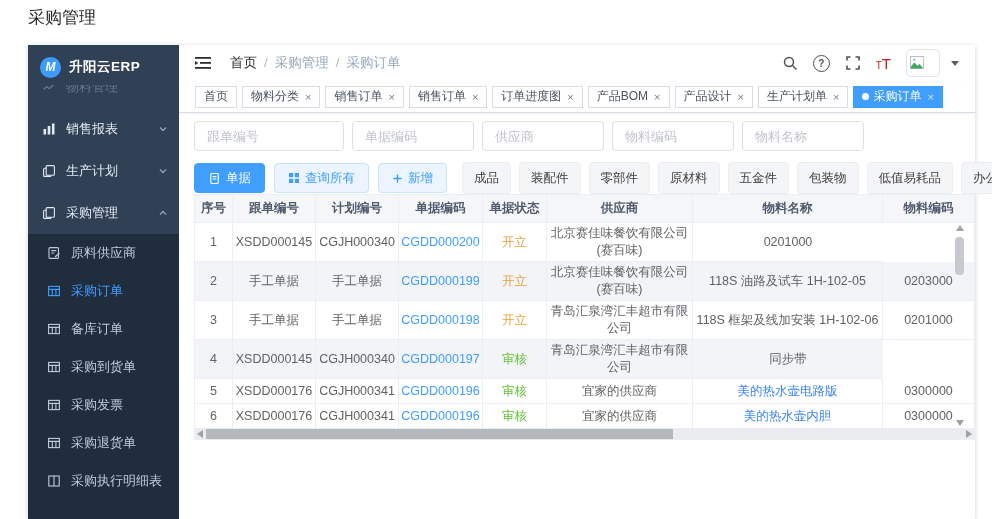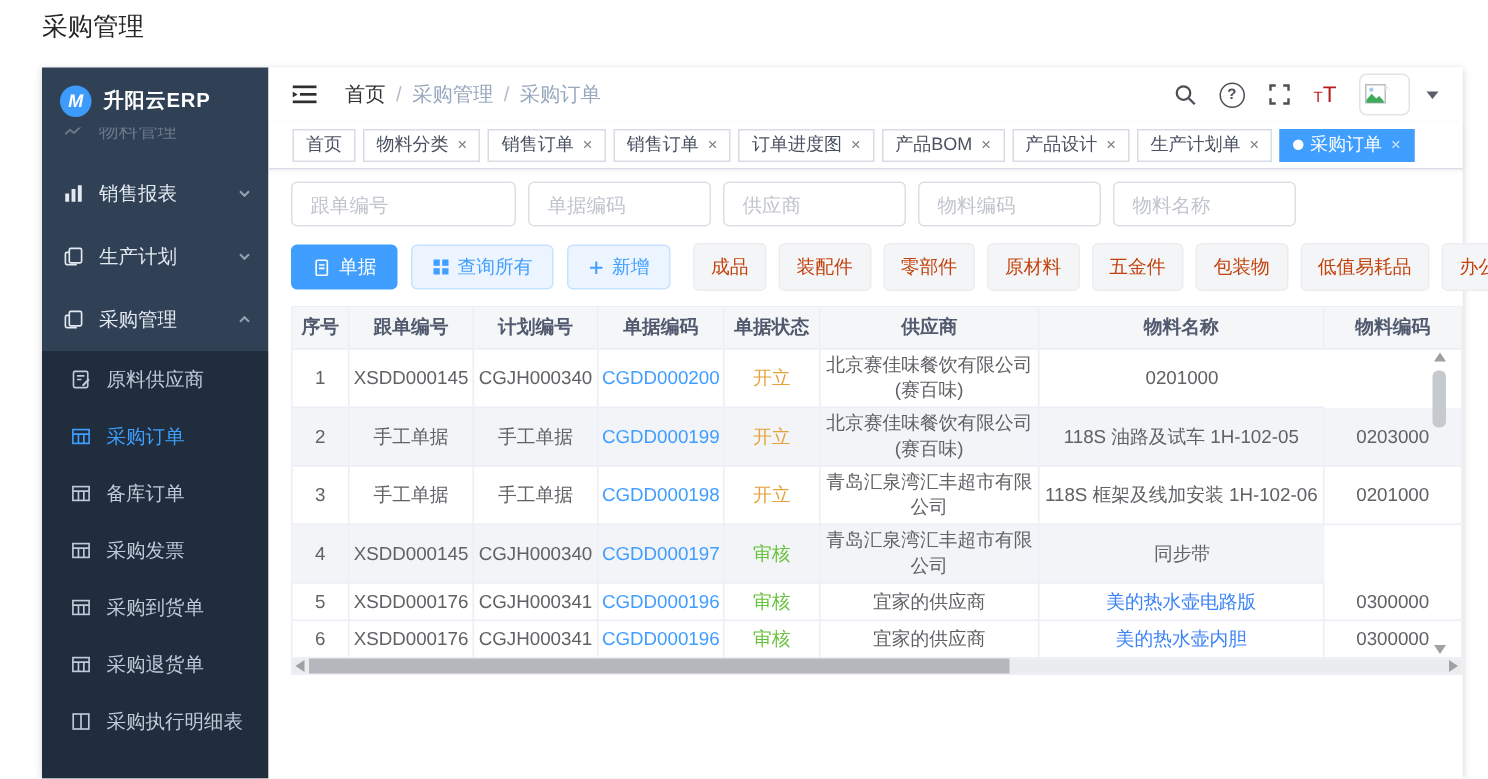--- a/index.html
+++ b/index.html
@@ -57,24 +57,24 @@
   .filter-input{height:30px;width:122px;border:1px solid #dcdfe6;border-radius:4px;padding:0 12px;
        font-size:13px;color:#606266;box-sizing:border-box;outline:none;font-family:inherit;}
   .filter-input.wide{width:150px;}
   .filter-input::placeholder{color:#c0c4cc;}
   .toolbar{margin-top:11px;display:flex;align-items:center;gap:9px;}
   .btn{height:30px;border-radius:4px;font-size:12.5px;display:flex;align-items:center;gap:5px;
        padding:0 13px;cursor:pointer;box-sizing:border-box;white-space:nowrap;font-family:inherit;}
   .btn.primary{background:#409eff;border:1px solid #409eff;color:#fff;}
   .btn.plain{background:#ecf5ff;border:1px solid #c6e2ff;color:#409eff;}
   .chips{display:flex;gap:8px;margin-left:6px;}
-  .chip{height:30px;background:#f4f5f7;border:1px solid #ebedf0;border-radius:4px;color:#c2410c;
+  .chip{height:30px;background:#f4f5f7;border:1px solid #ebedf0;border-radius:4px;color:#404040;
        font-size:12.5px;display:flex;align-items:center;padding:0 11px;cursor:pointer;white-space:nowrap;}
   
-  .table-wrap{margin-top:10px;width:781px;position:relative;border:1px solid #ebeef5;box-sizing:border-box;}
+  .table-wrap{width:781px;position:relative;border:1px solid #ebeef5;box-sizing:border-box;}
   .grid-row{display:grid;grid-template-columns:38px 83px 83px 84px 64px 146px 190px minmax(0,1fr);}
   .cell{border-right:1px solid #ebeef5;border-bottom:1px solid #ebeef5;display:flex;align-items:center;
        justify-content:center;text-align:center;font-size:12.5px;color:#606266;padding:2px 3px;
        box-sizing:border-box;line-height:1.35;overflow:hidden;}
   .cell:last-child{border-right:none;}
   .thead .cell{background:#f5f6f8;color:#515a6e;font-weight:bold;height:28px;}
   .trow.striped .cell{background:#f2f4f7;}
   .cell.link{color:#409eff;cursor:pointer;}
   .cell.st-open{color:#e6a23c;}
   .cell.st-audit{color:#67c23a;}
@@ -189,30 +189,30 @@
           </span>
           <span>备库订单</span>
         </div>
         <div class="sub-item">
           <span class="mi-icon">
             <svg width="14" height="14" viewBox="0 0 14 14" fill="none" stroke="currentColor" stroke-width="1.1">
               <rect x="1.6" y="2.4" width="10.8" height="9.2"></rect>
               <path d="M1.6 5.4h10.8M5.3 5.4v6.2M8.9 5.4v6.2"></path>
             </svg>
           </span>
-          <span>采购发票</span>
+          <span>采购到货单</span>
         </div>
         <div class="sub-item">
           <span class="mi-icon">
             <svg width="14" height="14" viewBox="0 0 14 14" fill="none" stroke="currentColor" stroke-width="1.1">
               <rect x="1.6" y="2.4" width="10.8" height="9.2"></rect>
               <path d="M1.6 5.4h10.8M5.3 5.4v6.2M8.9 5.4v6.2"></path>
             </svg>
           </span>
-          <span>采购到货单</span>
+          <span>采购发票</span>
         </div>
         <div class="sub-item">
           <span class="mi-icon">
             <svg width="14" height="14" viewBox="0 0 14 14" fill="none" stroke="currentColor" stroke-width="1.1">
               <rect x="1.6" y="2.4" width="10.8" height="9.2"></rect>
               <path d="M1.6 5.4h10.8M5.3 5.4v6.2M8.9 5.4v6.2"></path>
             </svg>
           </span>
           <span>采购退货单</span>
         </div>

